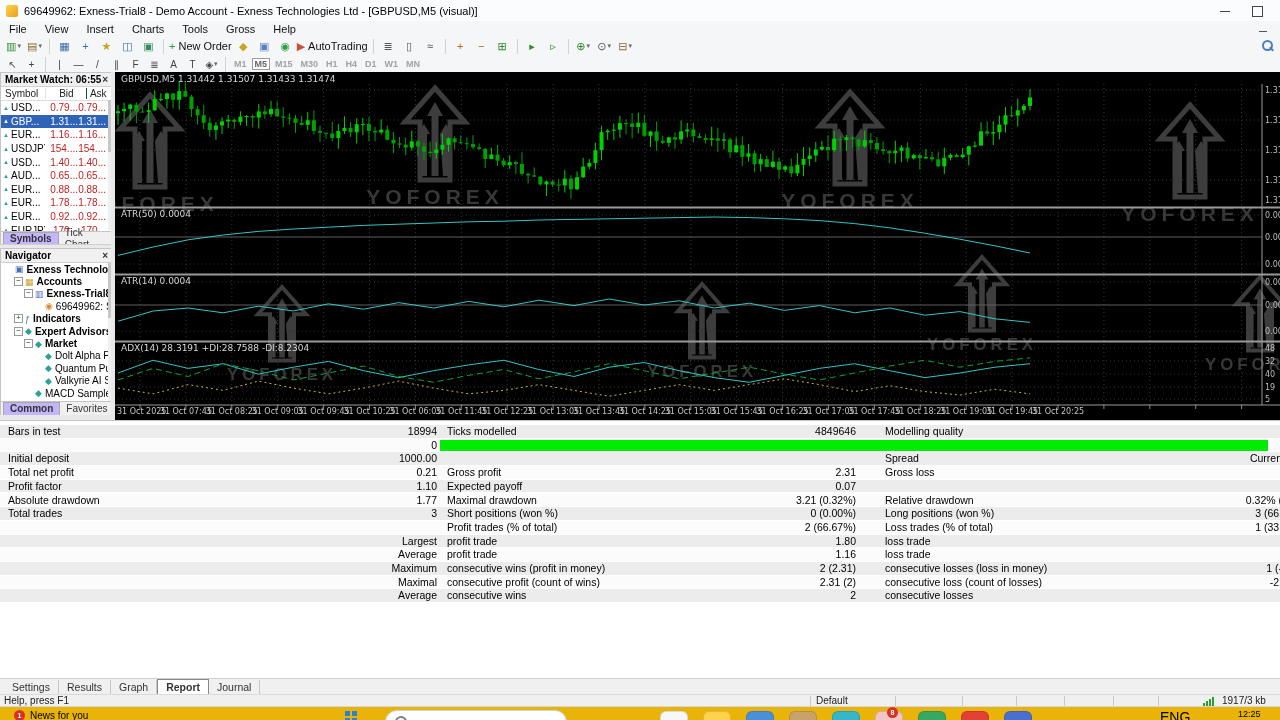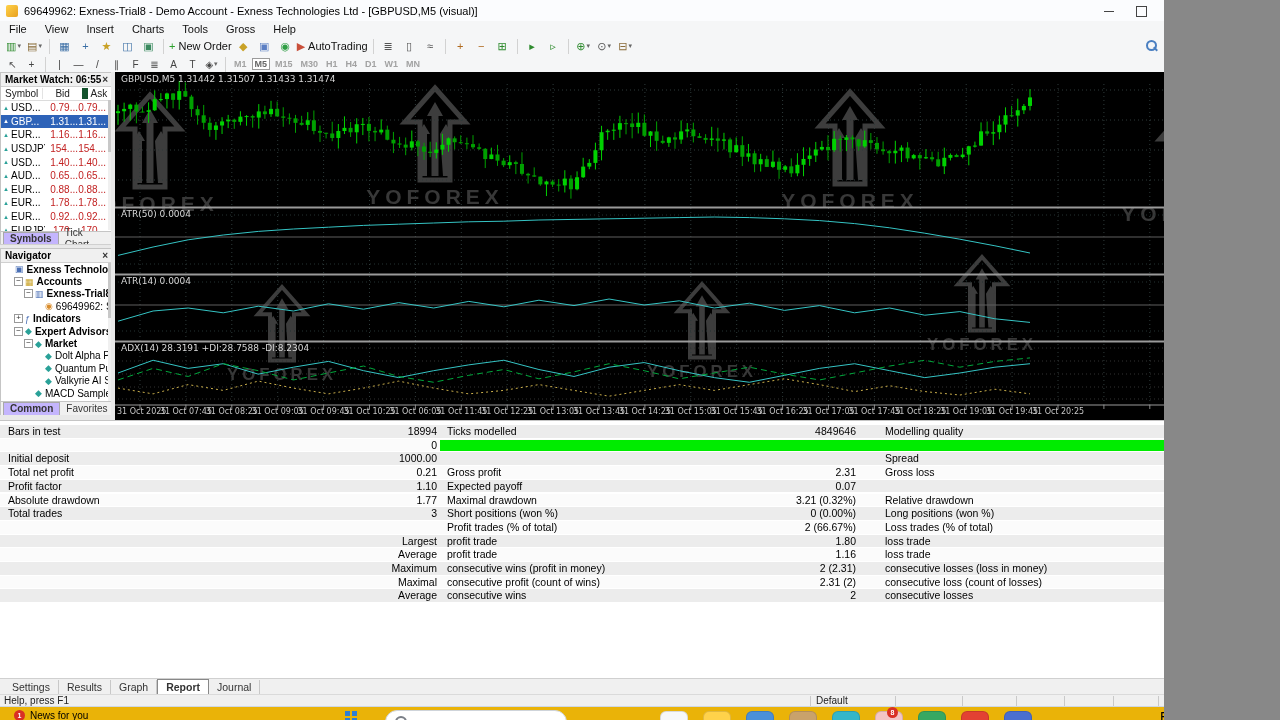--- a/index.html
+++ b/index.html
@@ -1,16 +1,16 @@
 <!DOCTYPE html>
 <html><head>
 <meta charset="utf-8">
 <style>
   html,body{margin:0;padding:0;background:#888}
-  #screen{position:relative;width:1164px;height:720px;background:#f0f0f0;overflow:hidden;
+  #screen{position:relative;width:1280px;height:720px;background:#f0f0f0;overflow:hidden;
           font-family:"Liberation Sans",sans-serif;font-size:11px;color:#000}
   .abs{position:absolute}
   
   .titlebar{left:0;top:0;width:1280px;height:21px;background:#fbfcfe;border-bottom:1px solid #e2e5e9;display:flex;align-items:center}
   .appicon{width:12px;height:12px;margin:0 6px 0 6px;border-radius:2px;background:linear-gradient(135deg,#ffd24a,#e8a020)}
   .wbtn{position:absolute;top:3px;width:30px;height:16px;display:flex;align-items:center;justify-content:center;color:#333}
   .minglyph{width:10px;height:1px;background:#444}
   .maxglyph{width:9px;height:9px;border:1px solid #444}
   .menubar{left:0;top:21px;width:1280px;height:15px;background:#f5f6f7;display:flex;align-items:center;border-bottom:1px solid #e8e8e8}
   .menu-item{padding:1px 9px;color:#111}
@@ -27,21 +27,21 @@
   .tf.active{background:#fff;border:1px solid #9b9b9b;color:#666;padding:0 2px}
   .searchtool{position:absolute;right:6px;top:39px;width:14px;height:14px}
   .searchtool .lens{position:absolute;left:2px;top:1px;width:7px;height:7px;border:2px solid #4a7fc1;border-radius:50%}
   .searchtool .tail{position:absolute;left:9px;top:9px;width:5px;height:2px;background:#4a7fc1;transform:rotate(45deg)}
   
   .panel{background:#fff;border:1px solid #c5c5c5;box-sizing:border-box}
   .phead{height:13px;background:#f0f0f0;border-bottom:1px solid #d0d0d0;font-weight:bold;font-size:10px;padding:0 4px;display:flex;align-items:center;justify-content:space-between}
   .pclose{font-weight:bold;color:#333;font-size:10px}
   .mw-colhead{display:flex;height:13px;border-bottom:1px solid #dcdcdc;font-size:10px;color:#222;align-items:center}
   .mwc-sym{width:44px;padding-left:4px;border-right:1px solid #e3e3e3}
-  .mwc-bid{width:31px;text-align:right;border-right:6px solid #14532d;padding-right:12px}
+  .mwc-bid{width:31px;text-align:right;border-right:1px solid #14532d;padding-right:12px}
   .mwc-ask{width:26px;text-align:center;padding-right:2px}
   .mw-rows{overflow:hidden}
   .mw-row{display:flex;height:13.6px;align-items:center;font-size:10px}
   .mw-row.sel{background:#2e63b8;color:#fff}
   .mw-ico{width:10px;text-align:center;font-size:7px;color:#2aa198}
   .mw-sym{width:34px;font-weight:normal;overflow:hidden;white-space:nowrap}
   .mw-bid,.mw-ask{color:#c22222;text-align:right;overflow:hidden;white-space:nowrap}
   .mw-bid{width:33px}.mw-ask{width:28px;padding-right:2px}
   .sel .mw-bid,.sel .mw-ask,.sel .mw-ico{color:#fff}
   .vscroll{position:absolute;top:0;right:0;width:4px;background:#f0f0f0}

